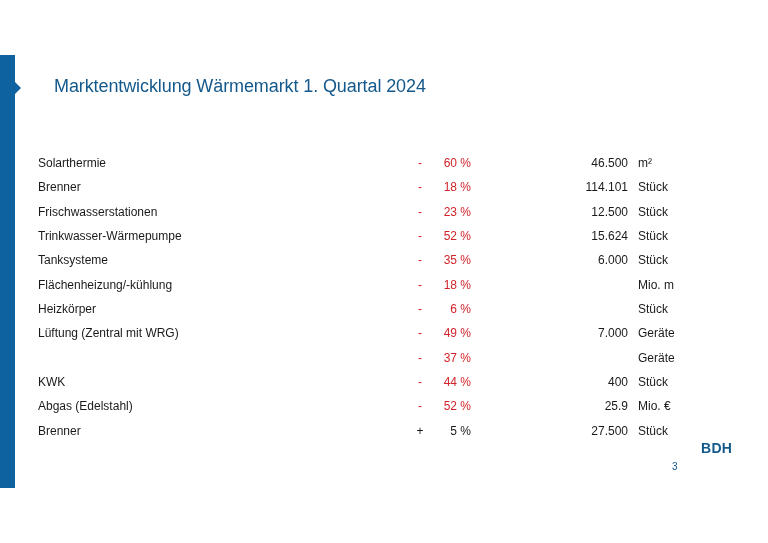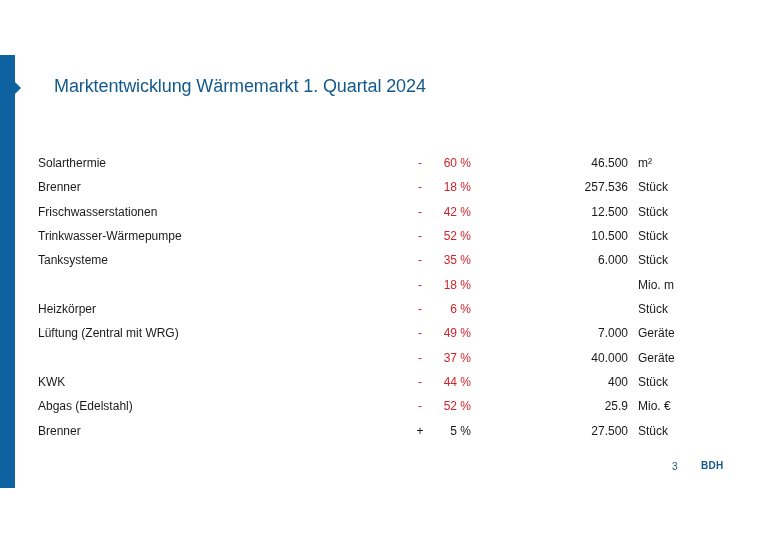--- a/index.html
+++ b/index.html
@@ -70,22 +70,22 @@
   .page-num {
     position: absolute;
     left: 672px;
     top: 461px;
     font-size: 10px;
     color: #14598c;
   }
   .logo {
     position: absolute;
     left: 701px;
-    top: 460px;
-    font-size: 10px;
+    top: 440px;
+    font-size: 14px;
     font-weight: bold;
     color: #14598c;
     letter-spacing: 0.3px;
   }
 </style>
 </head>
 <body>
 
 <div class="side-bar"></div>
 <div class="side-arrow"></div>
@@ -97,66 +97,66 @@
     <span class="cell-label">Solarthermie</span>
     <span class="cell-sign neg">-</span>
     <span class="cell-pct neg">60 %</span>
     <span class="cell-value">46.500</span>
     <span class="cell-unit">m²</span>
   </div>
   <div class="row">
     <span class="cell-label">Brenner</span>
     <span class="cell-sign neg">-</span>
     <span class="cell-pct neg">18 %</span>
-    <span class="cell-value">257.536</span>
+    <span class="cell-value">114.101</span>
     <span class="cell-unit">Stück</span>
   </div>
   <div class="row">
     <span class="cell-label">Frischwasserstationen</span>
     <span class="cell-sign neg">-</span>
-    <span class="cell-pct neg">42 %</span>
+    <span class="cell-pct neg">23 %</span>
     <span class="cell-value">12.500</span>
     <span class="cell-unit">Stück</span>
   </div>
   <div class="row">
     <span class="cell-label">Trinkwasser-Wärmepumpe</span>
     <span class="cell-sign neg">-</span>
     <span class="cell-pct neg">52 %</span>
-    <span class="cell-value">10.500</span>
+    <span class="cell-value">15.624</span>
     <span class="cell-unit">Stück</span>
   </div>
   <div class="row">
     <span class="cell-label">Tanksysteme</span>
     <span class="cell-sign neg">-</span>
     <span class="cell-pct neg">35 %</span>
     <span class="cell-value">6.000</span>
     <span class="cell-unit">Stück</span>
   </div>
   <div class="row">
+    <span class="cell-label">Flächenheizung/-kühlung</span>
     <span class="cell-sign neg">-</span>
     <span class="cell-pct neg">18 %</span>
     <span class="cell-unit">Mio. m</span>
   </div>
   <div class="row">
     <span class="cell-label">Heizkörper</span>
     <span class="cell-sign neg">-</span>
     <span class="cell-pct neg">6 %</span>
     <span class="cell-unit">Stück</span>
   </div>
   <div class="row">
     <span class="cell-label">Lüftung (Zentral mit WRG)</span>
     <span class="cell-sign neg">-</span>
     <span class="cell-pct neg">49 %</span>
     <span class="cell-value">7.000</span>
     <span class="cell-unit">Geräte</span>
   </div>
   <div class="row">
     <span class="cell-sign neg">-</span>
     <span class="cell-pct neg">37 %</span>
-    <span class="cell-value">40.000</span>
     <span class="cell-unit">Geräte</span>
   </div>
   <div class="row">
     <span class="cell-label">KWK</span>
     <span class="cell-sign neg">-</span>
     <span class="cell-pct neg">44 %</span>
     <span class="cell-value">400</span>
     <span class="cell-unit">Stück</span>
   </div>
   <div class="row">

